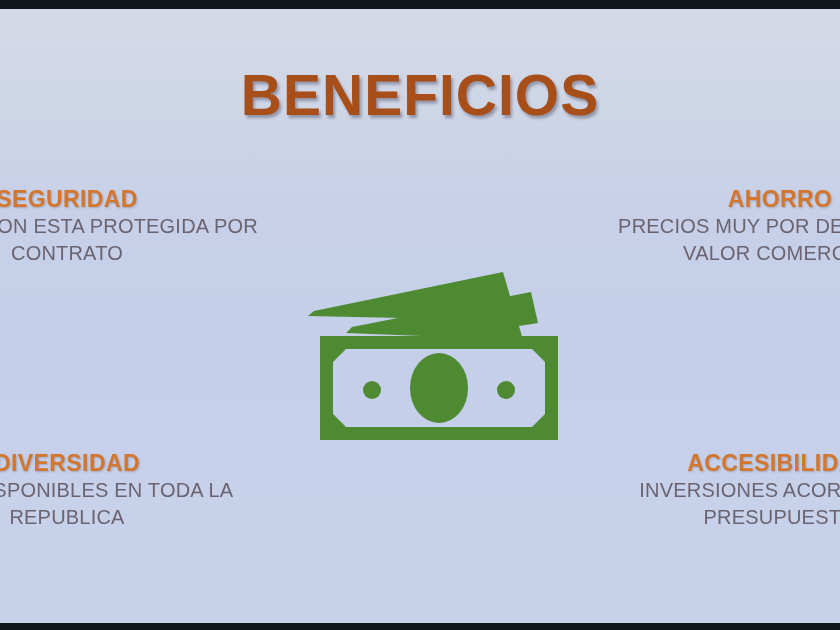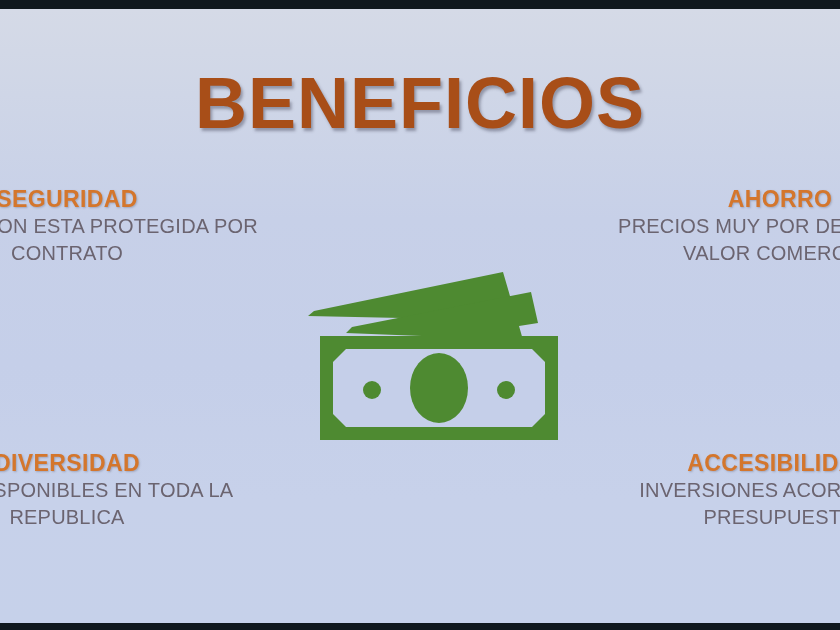--- a/index.html
+++ b/index.html
@@ -50,21 +50,21 @@
     overflow: hidden;
   }
 
   
   #slide-title {
     position: absolute;
     left: 0;
     top: 53px;
     width: 840px;
     text-align: center;
-    font-size: 72px;
+    font-size: 57px;
     font-weight: bold;
     letter-spacing: 1px;
     color: #a84e18;
     text-shadow: 2px 3px 3px rgba(70, 70, 90, 0.45);
     white-space: nowrap;
   }
 
   
   .benefit {
     position: absolute;

